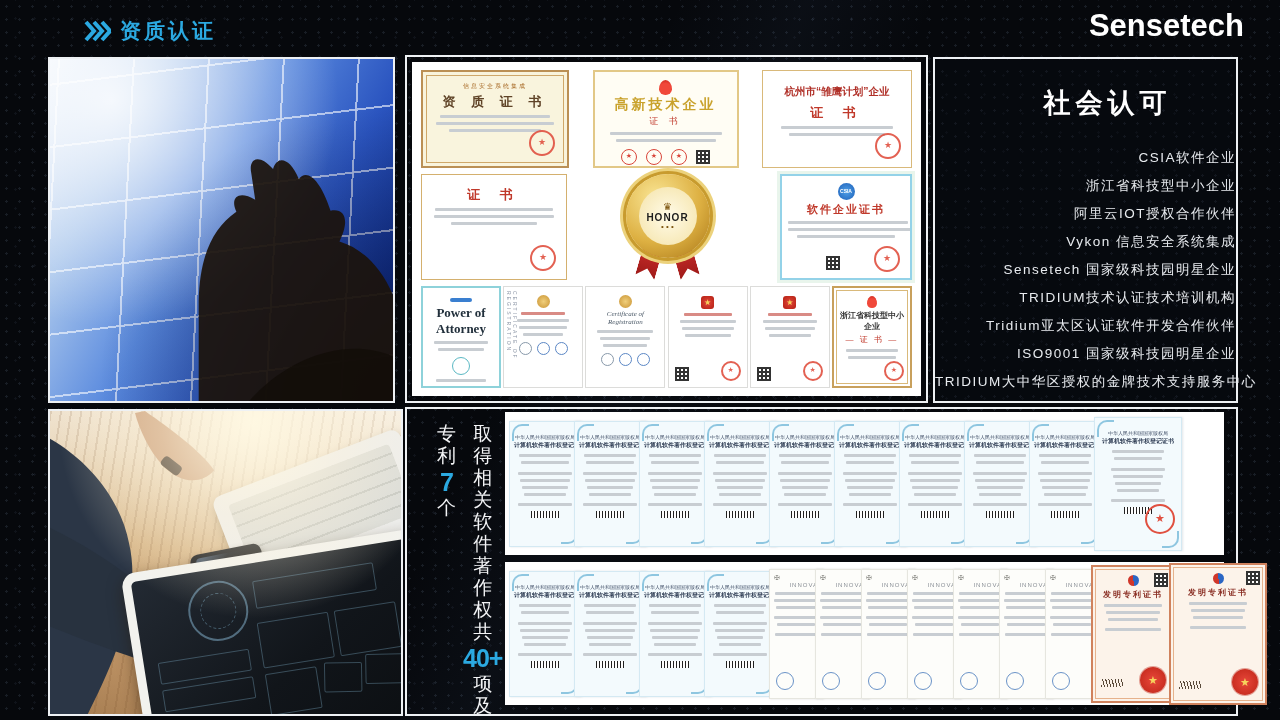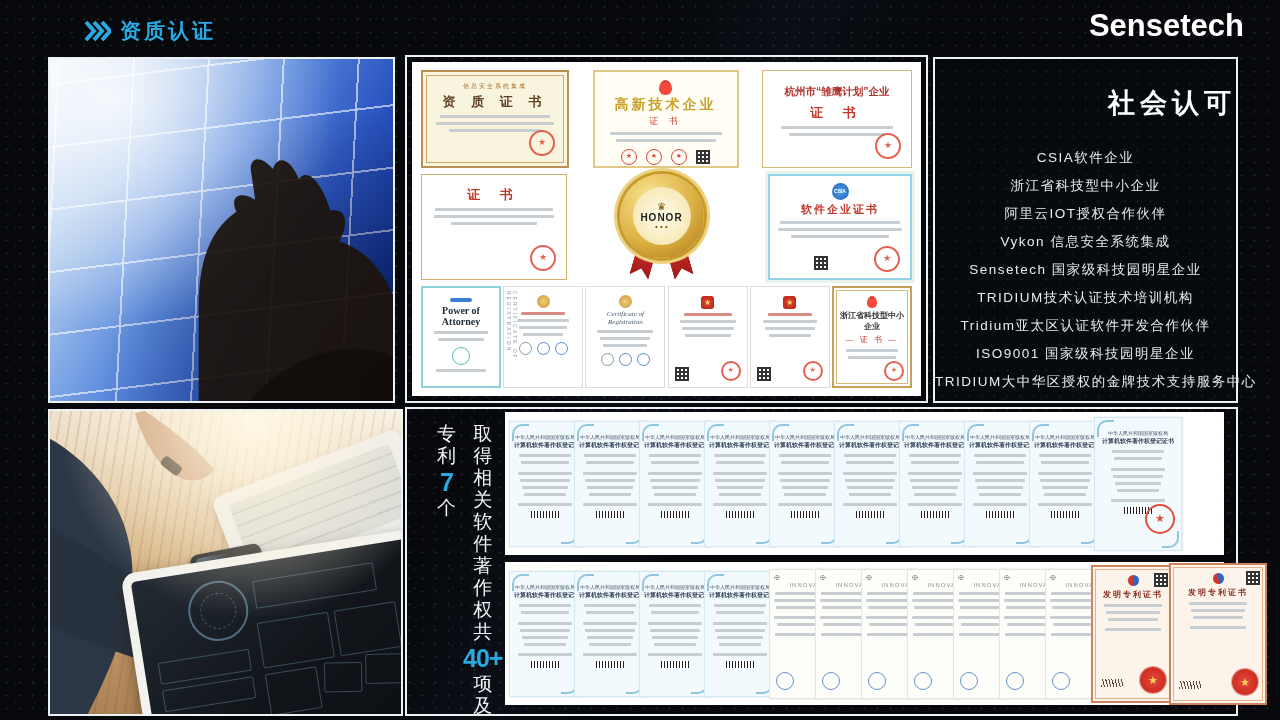--- a/index.html
+++ b/index.html
@@ -66,43 +66,43 @@
   .c4 .sub{font-size:13px;color:#c0392b;letter-spacing:8px;text-align:center;margin-top:5px;font-weight:bold;}
   .medalbox{width:107px;height:106px;position:relative;display:flex;flex-direction:column;align-items:center;}
   .ring{width:84px;height:84px;border-radius:50%;background:radial-gradient(circle at 35% 28%,#f9e492,#ddb042 55%,#a87516);box-shadow:0 0 0 3px #c89b2e,0 0 0 6px #ecd27c;display:flex;align-items:center;justify-content:center;z-index:2;}
   .ring .inner{width:58px;height:58px;border-radius:50%;background:radial-gradient(#fffbe8,#f4e2a6);display:flex;flex-direction:column;align-items:center;justify-content:center;}
   .ring .crown{color:#7c540e;font-size:10px;line-height:10px;}
   .ring .ht{font-size:10px;font-weight:bold;color:#1c1c1c;letter-spacing:1px;}
   .ring .dots{color:#7c540e;font-size:8px;line-height:7px;}
   .ribbon{position:absolute;top:66px;width:20px;height:38px;background:linear-gradient(#d3302f,#9e1a18);z-index:1;clip-path:polygon(0 0,100% 0,100% 100%,50% 76%,0 100%);}
   .ribbon.l{left:26px;transform:rotate(16deg);}
   .ribbon.r{right:26px;transform:rotate(-16deg);}
-  .c5{width:144px;height:106px;border:2px solid #93d2e8;box-shadow:0 0 0 3px #e9f5ec;margin-left:12px;}
+  .c5{width:132px;height:106px;border:2px solid #93d2e8;box-shadow:0 0 0 3px #e9f5ec;margin-left:12px;}
   .csia{width:17px;height:17px;border-radius:50%;background:radial-gradient(#4fa0e8,#1d5fb8);margin:1px auto 0;color:#fff;font-size:5px;line-height:17px;text-align:center;font-weight:bold;}
   .c5 .bt{font-size:11px;font-weight:bold;color:#c0392b;letter-spacing:2px;text-align:center;margin-top:2px;}
   .smallcert{width:80px;height:102px;border:1px solid #dcdcda;}
   .p1{border:2px solid #8ed2da;}
   .p1 .mark{width:22px;height:4px;background:#3a7fd0;margin:4px auto 0;border-radius:2px;}
-  .p1 .bt{font-family:"Liberation Serif",serif;font-size:10px;font-weight:bold;color:#22303c;text-align:center;margin-top:3px;}
+  .p1 .bt{font-family:"Liberation Serif",serif;font-size:13px;font-weight:bold;color:#22303c;text-align:center;margin-top:3px;}
   .tealring{width:16px;height:16px;border:1.5px solid #5cb9c4;border-radius:50%;margin:6px auto 0;}
   .vside{position:absolute;left:2px;top:4px;bottom:4px;writing-mode:vertical-rl;font-size:5px;letter-spacing:2px;color:#8b95a5;}
   .goldball{width:13px;height:13px;border-radius:50%;background:radial-gradient(#f0cf7c,#c89232);margin:2px auto 0;}
   .script{font-family:"Liberation Serif",serif;font-style:italic;font-size:7px;color:#4c5a68;text-align:center;margin-top:2px;}
   .sealtrio{display:flex;gap:5px;justify-content:center;margin-top:6px;}
   .sealtrio i{width:11px;height:11px;border-radius:50%;border:1.5px solid #8899aa;display:block;}
   .sealtrio i.b{border-color:#5b87c5;}
   .emblem{width:13px;height:13px;margin:3px auto 0;background:radial-gradient(#e2463a,#b31f12);border-radius:3px;color:#f6d35c;font-size:8px;line-height:13px;text-align:center;}
   .p6{border:2px solid #c8a05c;box-shadow:inset 0 0 0 2px #fff,inset 0 0 0 3px #d9b97a;}
   .p6 .bt{font-size:8px;font-weight:bold;color:#333;text-align:center;margin-top:2px;}
   .p6 .sub{font-size:8px;color:#c0392b;text-align:center;letter-spacing:2px;margin-top:2px;}
   
   .social-panel{left:933px;top:57px;width:305px;height:346px;background:rgba(8,12,20,.35);}
-  .social-title{color:#fff;font-size:27px;font-weight:bold;letter-spacing:5px;text-align:right;margin-top:26px;padding-left:44px;}
+  .social-title{color:#fff;font-size:27px;font-weight:bold;letter-spacing:5px;text-align:center;margin-top:26px;padding-left:44px;}
   .social-list{margin-top:23px;}
-  .social-item{color:#e8ebef;font-size:13.5px;letter-spacing:1.5px;text-align:center;height:28px;line-height:28px;white-space:nowrap;}
+  .social-item{color:#e8ebef;font-size:13.5px;letter-spacing:1.5px;text-align:right;height:28px;line-height:28px;white-space:nowrap;}
   
   .patents-panel{left:405px;top:407px;width:833px;height:309px;padding:5px;}
   .vtwrap{position:absolute;left:30px;top:14px;display:flex;gap:7px;}
   .vcol{display:flex;flex-direction:column;align-items:center;}
   .vchar{color:#f3f4f6;font-size:19px;line-height:22px;font-weight:500;}
   .vchar.hl{color:var(--accent);font-weight:bold;font-size:25px;line-height:30px;letter-spacing:-1px;}
   .strip{position:absolute;left:98px;width:719px;background:#fff;display:flex;align-items:center;padding:5px 4px;box-sizing:border-box;}
   .strip-top{top:3px;height:143px;}
   .strip-bot{top:153px;height:143px;}
   .bluecert{flex:none;width:72px;height:126px;margin-right:-7px;background:#f3fafd;border:1px solid #d4e9f3;box-shadow:1px 0 2px rgba(60,90,110,.15);position:relative;box-sizing:border-box;padding:12px 4px 4px;overflow:hidden;}

